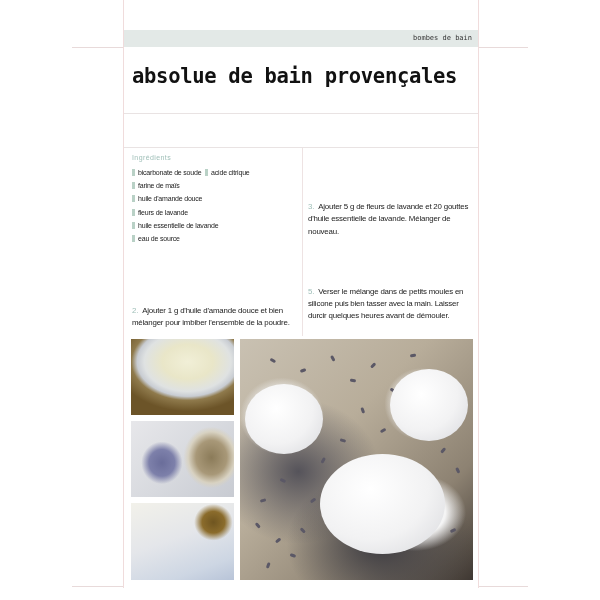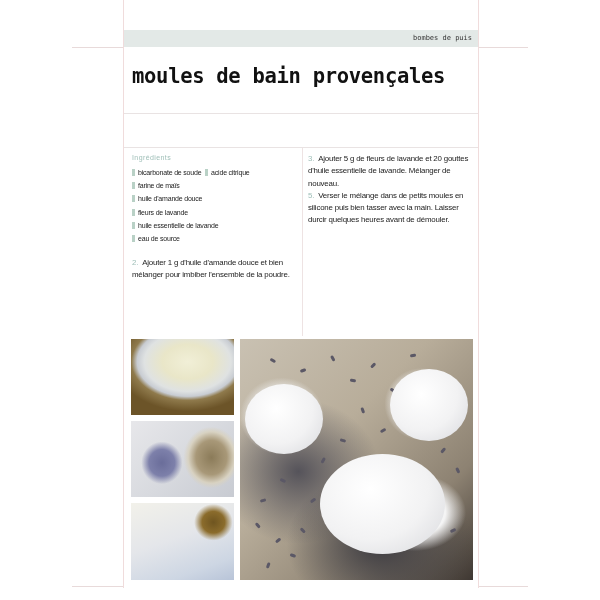--- a/index.html
+++ b/index.html
@@ -41,21 +41,21 @@
     .ing-item {
       font-size: 7px; color: #222; line-height: 13.2px; white-space: nowrap; letter-spacing: -0.2px;
     }
     .bullet {
       display: inline-block; width: 3px; height: 7px; background: #b9d1c6;
       margin-right: 3px; vertical-align: -1px;
     }
     .steps-left { position: absolute; left: 8px; top: 257px; width: 168px; }
     .steps-right { position: absolute; left: 184px; top: 153px; width: 162px; }
     .step {
-      font-size: 7.9px; color: #222; line-height: 12.3px; letter-spacing: -0.2px;
+      font-size: 7.9px; color: #222; line-height: 12.3px; letter-spacing: -0.2px; margin-top: 48px;
     }
     .step .num { color: #9fbfb8; margin-right: 4px; }
     .photo { position: absolute; overflow: hidden; }
     .photo-1 {
       left: 7px; top: 339px; width: 103px; height: 76px;
       background: radial-gradient(ellipse 70% 65% at 55% 30%, #f1efd7 0%, #e9e6c8 35%, #dfe2e2 60%, #c8ccd2 70%, #8f7a4c 78%, #6c5428 100%);
     }
     .photo-2 {
       left: 7px; top: 421px; width: 103px; height: 76px;
       background:
@@ -86,24 +86,24 @@
 </head>
 <body>
 
 <div class="crop-h" style="left:72px; top:47px; width:52px;"></div>
 <div class="crop-h" style="left:478px; top:47px; width:50px;"></div>
 <div class="crop-h" style="left:72px; top:586px; width:456px;"></div>
 
 <div class="page">
 
   <div class="header-band">
-    <span class="running">bombes de puis</span>
+    <span class="running">bombes de bain</span>
   </div>
 
-  <div class="title">moules de bain provençales</div>
+  <div class="title">absolue de bain provençales</div>
 
   <div class="rule" style="top:113px;"></div>
 
 
   <div class="rule" style="top:147px;"></div>
 
   <div class="col-divider"></div>
 
   <div class="ing-label">Ingrédients</div>
   <div class="ing-list">

